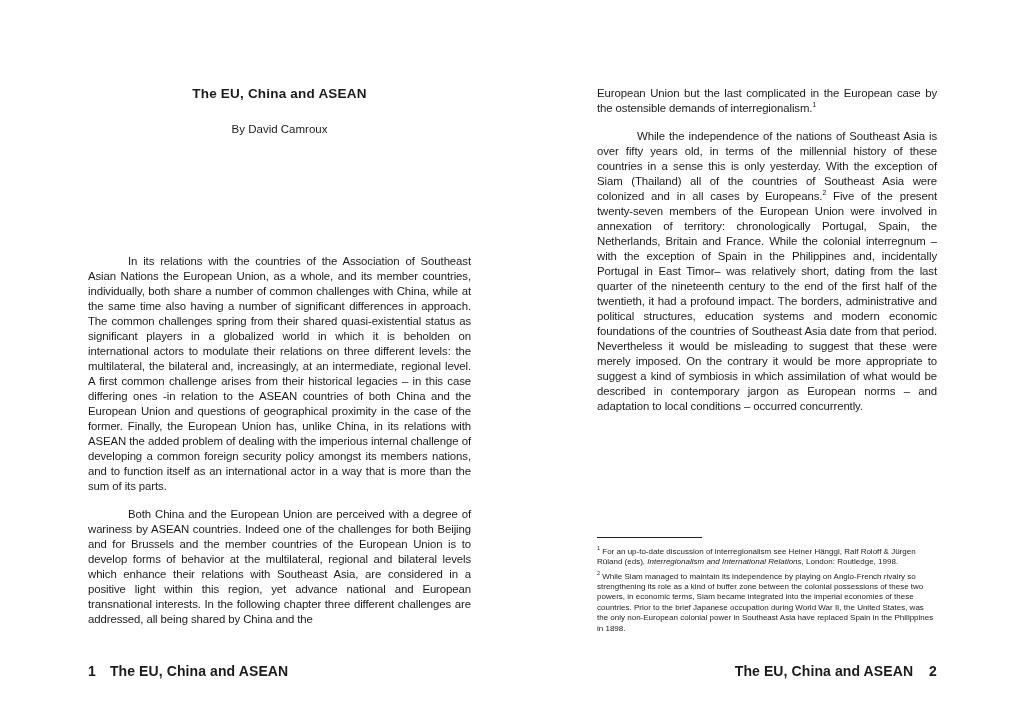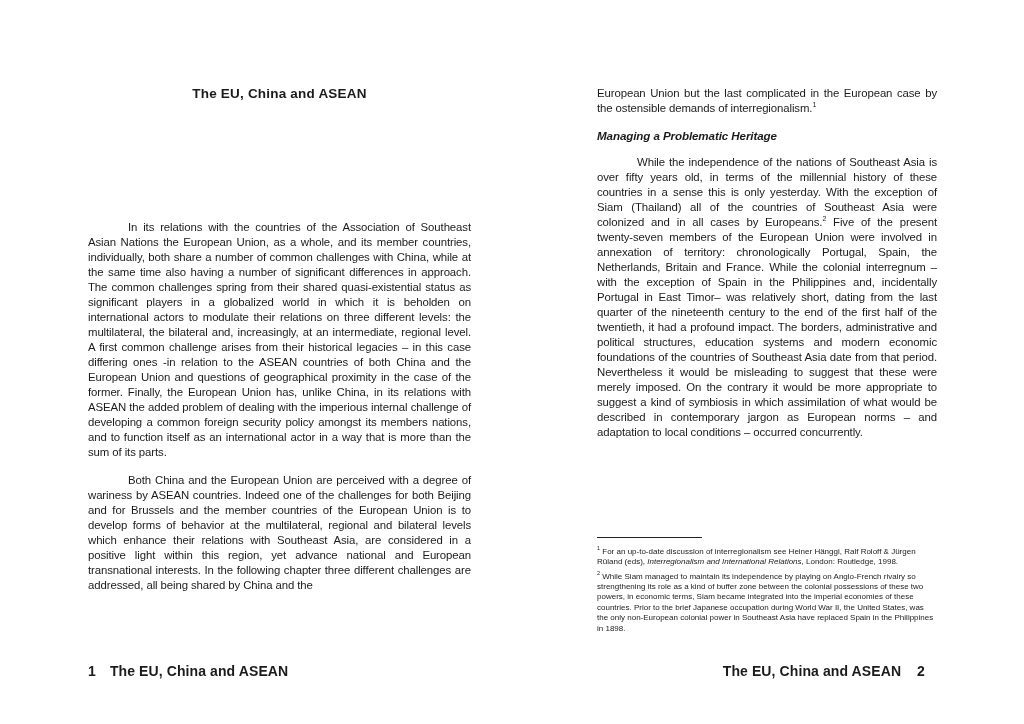--- a/index.html
+++ b/index.html
@@ -56,42 +56,42 @@
     margin: 0;
   }
   .footnote sup { font-size: 5.5px; vertical-align: super; }
 
   .page-footer {
     position: absolute; top: 663px;
     font-size: 14px; font-weight: bold;
     letter-spacing: 0.1px; white-space: nowrap;
   }
   .footer-left  { left: 0; }
-  .footer-right { right: 12px; }
+  .footer-right { right: 0; }
   .pgnum-gap-l { display: inline-block; width: 14px; }
   .pgnum-gap-r { display: inline-block; width: 16px; }
 </style>
 </head>
 <body>
 
 <div class="page page-left">
   <h1 class="doc-title">The EU, China and ASEAN</h1>
+  <div class="byline">By David Camroux</div>
 
   <p class="body-para indent mt-first">In its relations with the countries of the Association of Southeast Asian Nations the European Union, as a whole, and its member countries, individually, both share a number of common challenges with China, while at the same time also having a number of significant differences in approach. The common challenges spring from their shared quasi-existential status as significant players in a globalized world in which it is beholden on international actors to modulate their relations on three different levels: the multilateral, the bilateral and, increasingly, at an intermediate, regional level. A first common challenge arises from their historical legacies – in this case differing ones -in relation to the ASEAN countries of both China and the European Union and questions of geographical proximity in the case of the former. Finally, the European Union has, unlike China, in its relations with ASEAN the added problem of dealing with the imperious internal challenge of developing a common foreign security policy amongst its members nations, and to function itself as an international actor in a way that is more than the sum of its parts.</p>
   <p class="body-para indent mt-para">Both China and the European Union are perceived with a degree of wariness by ASEAN countries. Indeed one of the challenges for both Beijing and for Brussels and the member countries of the European Union is to develop forms of behavior at the multilateral, regional and bilateral levels which enhance their relations with Southeast Asia, are considered in a positive light within this region, yet advance national and European transnational interests. In the following chapter three different challenges are addressed, all being shared by China and the</p>
 
   <div class="page-footer footer-left">
     <span>1</span><span class="pgnum-gap-l"></span><span>The EU, China and ASEAN</span>
   </div>
 </div>
 
 <div class="page page-right">
   <p class="body-para mt-top"><span>European Union but the last complicated in the European case by the ostensible demands of interregionalism.</span><sup class="fn-ref">1</sup></p>
 
-  <h2 class="section-heading">Managing a Problematic Heritage</h2>
 
   <p class="body-para indent mt-para"><span>While the independence of the nations of Southeast Asia is over fifty years old, in terms of the millennial history of these countries in a sense this is only yesterday. With the exception of Siam (Thailand) all of the countries of Southeast Asia were colonized and in all cases by Europeans.</span><sup class="fn-ref">2</sup><span>  Five of the present twenty-seven members of the European Union were involved in annexation of territory: chronologically Portugal, Spain, the Netherlands, Britain and France. While the colonial interregnum – with the exception of Spain in the Philippines and, incidentally Portugal in East Timor– was relatively short, dating from the last quarter of the nineteenth century to the end of the first half of the twentieth, it had a profound impact. The borders, administrative and political structures, education systems and modern economic foundations of the countries of Southeast Asia date from that period. Nevertheless it would be misleading to suggest that these were merely imposed. On the contrary it would be more appropriate to suggest a kind of symbiosis in which assimilation of what would be described in contemporary jargon as European norms – and adaptation to local conditions – occurred concurrently.</span></p>
 
 
   <div class="footnote-block">
     <div class="footnote-sep"></div>
     <p class="footnote"><sup>1</sup><span> For an up-to-date discussion of interregionalism see Heiner Hänggi, Ralf Roloff &amp; Jürgen Rüland (eds), </span><i>Interregionalism and International Relations</i><span>, London: Routledge, 1998.</span></p>
     <p class="footnote"><sup>2</sup><span> While Siam managed to maintain its independence by playing on Anglo-French rivalry so strengthening its role as a kind of buffer zone between the colonial possessions of these two powers, in economic terms, Siam became integrated into the imperial economies of these countries. Prior to the brief Japanese occupation during World War II, the United States, was the only non-European colonial power in Southeast Asia have replaced Spain in the Philippines in 1898.</span></p>
   </div>
 

